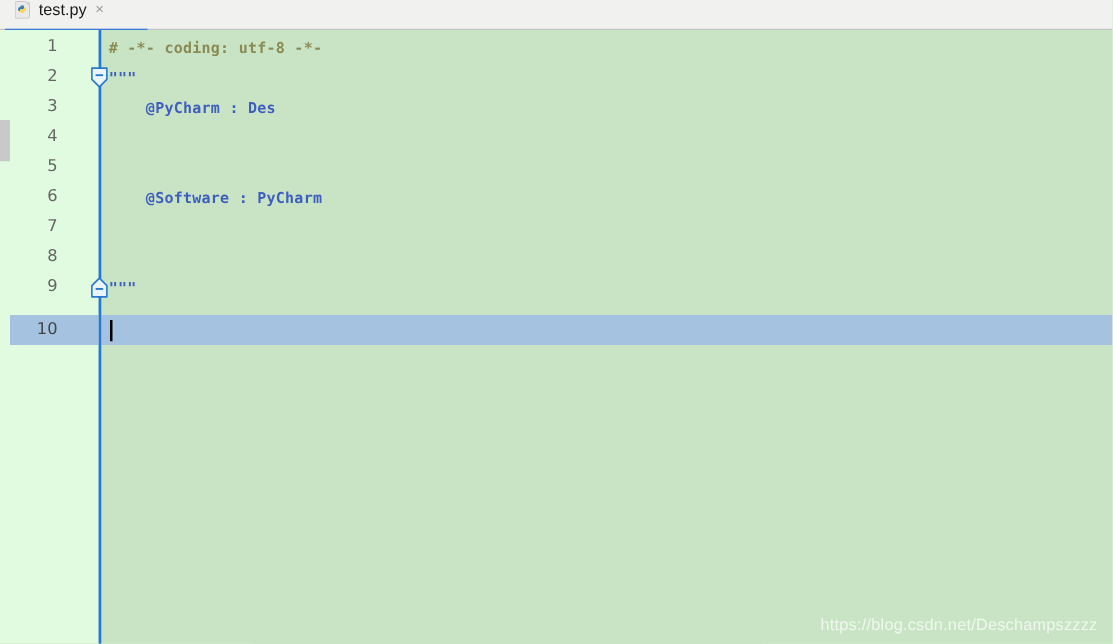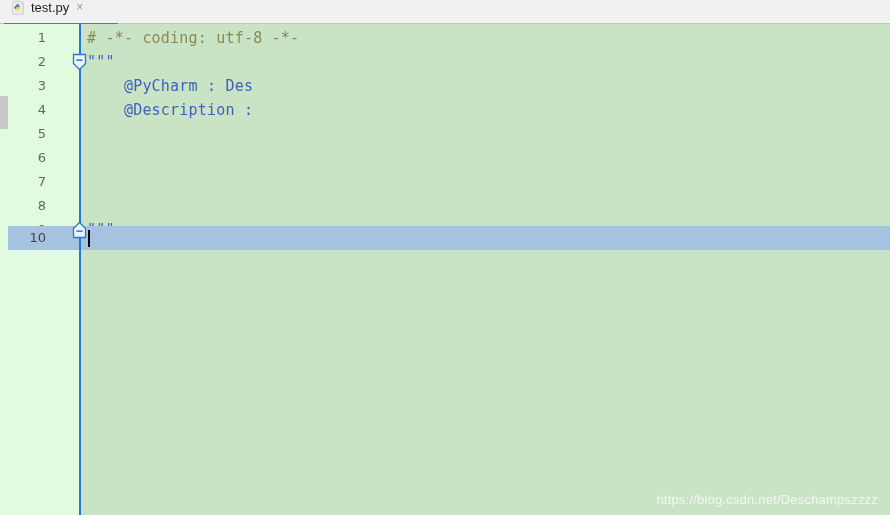--- a/index.html
+++ b/index.html
@@ -160,22 +160,23 @@
   .row.current .lineno { color: #444444; }
 
   .code {
     position: absolute;
     left: 87px;
     top: 0;
     height: 24px;
     line-height: 24px;
     white-space: pre;
     font-family: "DejaVu Sans Mono", monospace;
-    font-size: 15px;
+    font-size: 12px;
     letter-spacing: 0.2px;
+    font-weight: bold;
   }
   .c-comment { color: #8a8a54; }
   .c-doc { color: #3f5fbf; }
   .c-link {
     color: #3b62c9;
     text-decoration: underline;
   }
 
   
   .fold {
@@ -255,45 +256,45 @@
               <rect x="4.5" y="6.4" width="6" height="1.5" fill="#2878d0"></rect>
             </svg>
           </div>
         </div>
         <div class="row" style="top: 50px;">
           <div class="lineno">3</div>
           <div class="code"><span class="c-doc">    @PyCharm : Des</span></div>
         </div>
         <div class="row" style="top: 74px;">
           <div class="lineno">4</div>
-          <div class="code"><span class="c-doc">    @Description :</span></div>
         </div>
         <div class="row" style="top: 98px;">
           <div class="lineno">5</div>
         </div>
         <div class="row" style="top: 122px;">
           <div class="lineno">6</div>
+          <div class="code"><span class="c-doc">    @Software : PyCharm</span></div>
         </div>
         <div class="row" style="top: 146px;">
           <div class="lineno">7</div>
         </div>
         <div class="row" style="top: 170px;">
           <div class="lineno">8</div>
         </div>
         <div class="row" style="top: 194px;">
           <div class="lineno">9</div>
           <div class="code"><span class="c-doc">"""</span></div>
           <div class="fold" style="top: 3px;">
             <svg width="15" height="18" viewBox="0 0 15 18">
               <path d="M7.5 1.5l6 6v9h-12v-9z" fill="#eaf4fd" stroke="#2878d0" stroke-width="1.3" stroke-linejoin="round"></path>
               <rect x="4.5" y="9.4" width="6" height="1.5" fill="#2878d0"></rect>
             </svg>
           </div>
         </div>
-        <div class="row current" style="top: 202px;">
+        <div class="row current" style="top: 228px;">
           <div class="hl-gutter"></div>
           <div class="hl-code"></div>
           <div class="lineno">10</div>
           <div class="code"></div>
           <div class="caret"></div>
         </div>
         <div style="position: absolute; left: 79px; top: 0px; width: 2px; height: 491px; background: rgb(40, 120, 208);"></div>
       </div>
 
     <div class="watermark">https://blog.csdn.net/Deschampszzzz</div>

